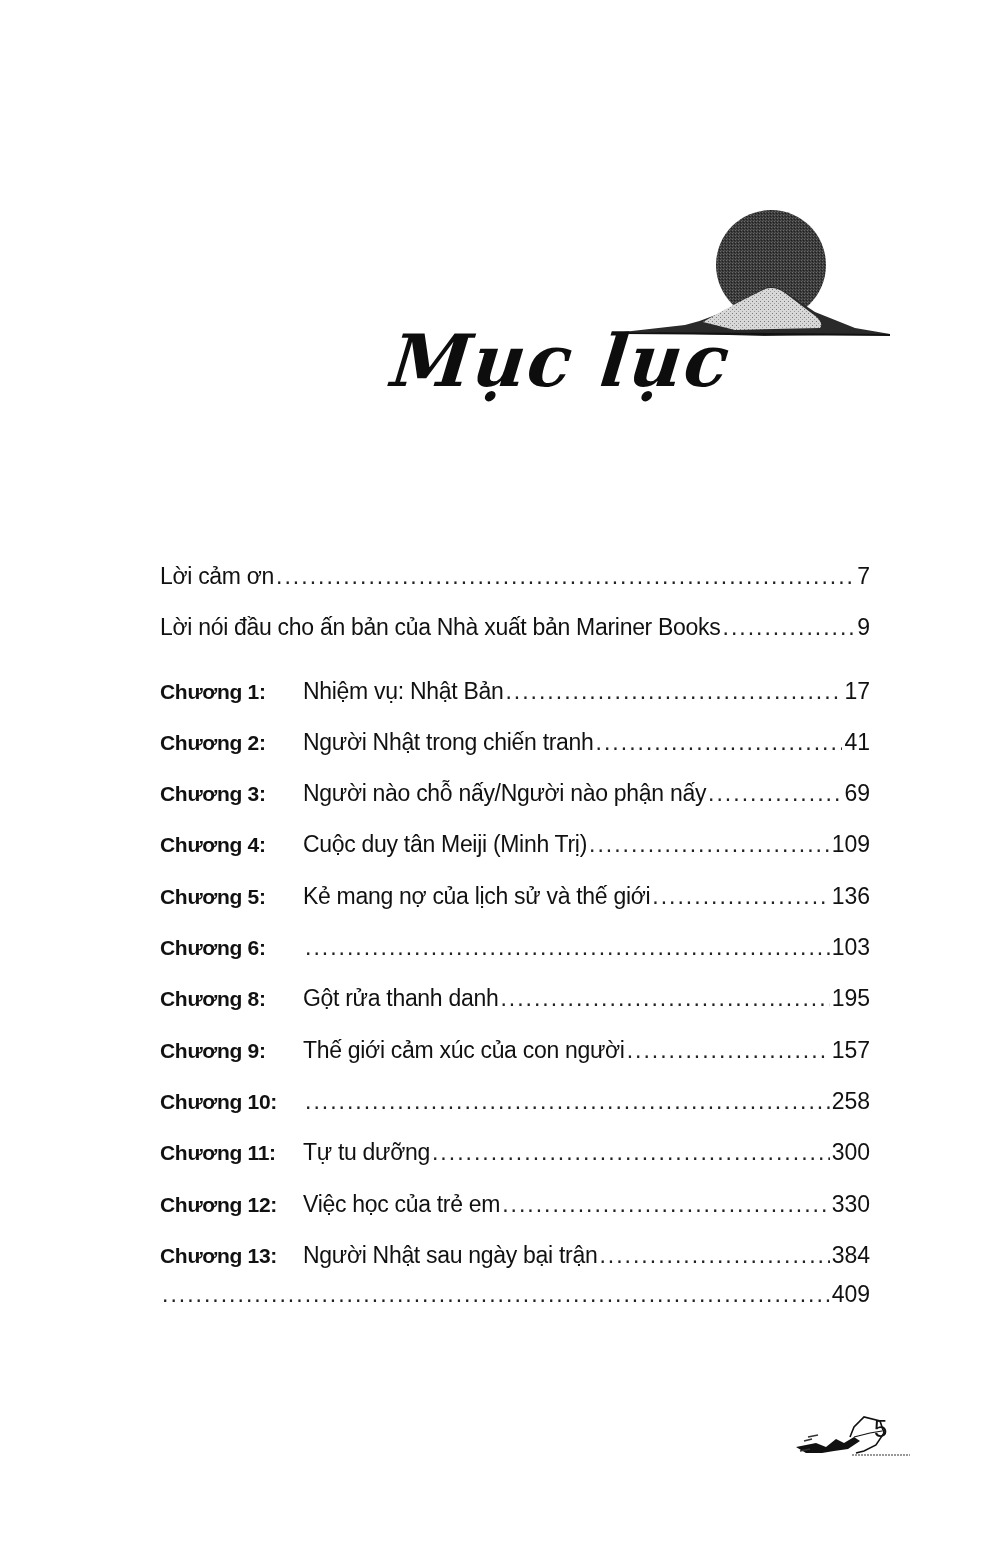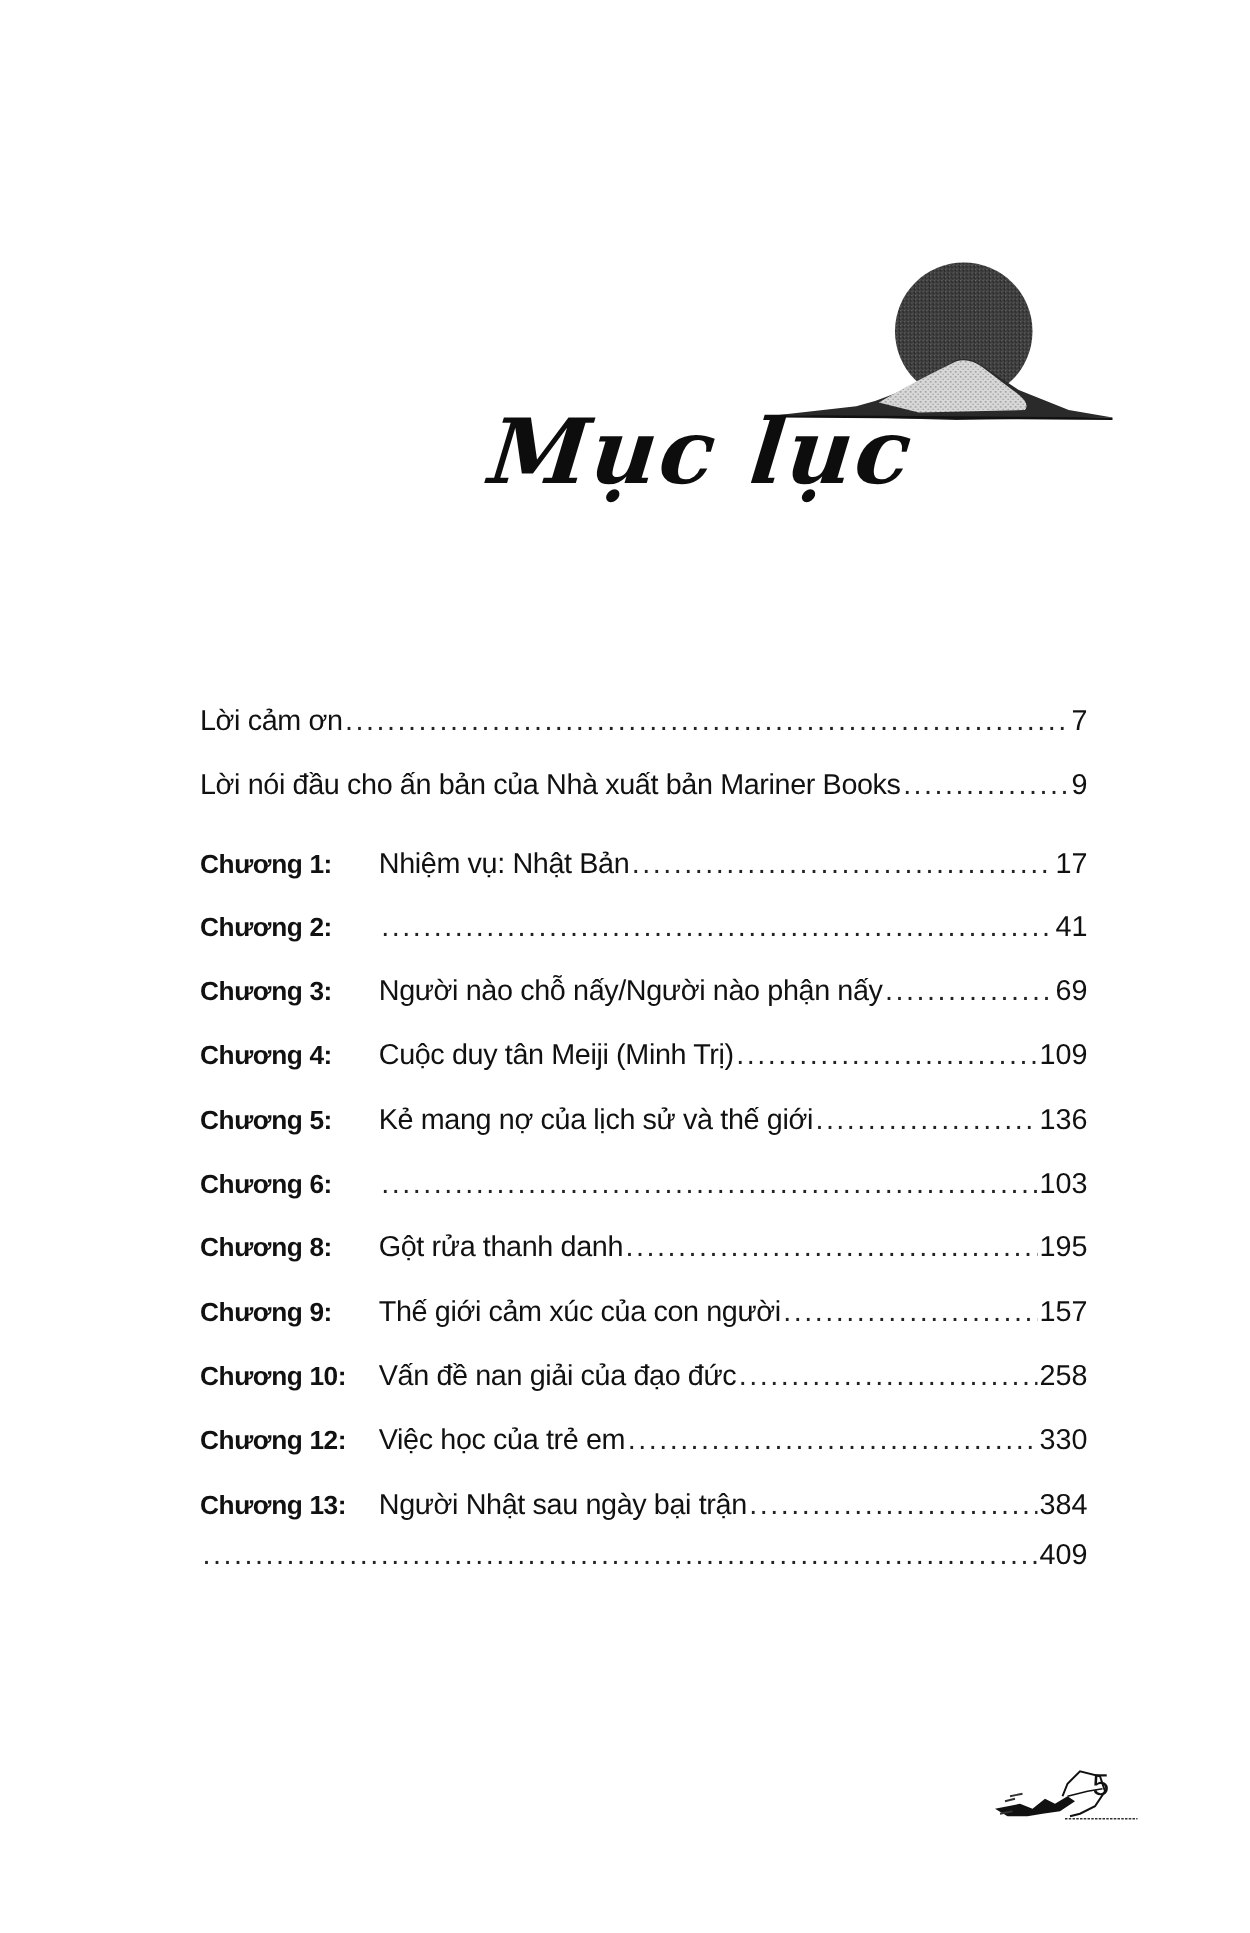--- a/index.html
+++ b/index.html
@@ -141,20 +141,21 @@
 
     <div class="toc-row">
       <span class="toc-chap">Chương 1:</span>
       <span class="toc-title">Nhiệm vụ: Nhật Bản</span>
       <span class="toc-dots"></span>
       <span class="toc-page">17</span>
     </div>
 
     <div class="toc-row">
       <span class="toc-chap">Chương 2:</span>
+      <span class="toc-title">Người Nhật trong chiến tranh</span>
       <span class="toc-dots"></span>
       <span class="toc-page">41</span>
     </div>
 
     <div class="toc-row">
       <span class="toc-chap">Chương 3:</span>
       <span class="toc-title">Người nào chỗ nấy/Người nào phận nấy</span>
       <span class="toc-dots"></span>
       <span class="toc-page">69</span>
     </div>
@@ -189,25 +190,30 @@
 
     <div class="toc-row">
       <span class="toc-chap">Chương 9:</span>
       <span class="toc-title">Thế giới cảm xúc của con người</span>
       <span class="toc-dots"></span>
       <span class="toc-page">157</span>
     </div>
 
     <div class="toc-row">
       <span class="toc-chap">Chương 10:</span>
-      <span class="toc-title">Vấn đề nan giải của đạo đức</span>
       <span class="toc-dots"></span>
       <span class="toc-page">258</span>
     </div>
 
+    <div class="toc-row">
+      <span class="toc-chap">Chương 11:</span>
+      <span class="toc-title">Tự tu dưỡng</span>
+      <span class="toc-dots"></span>
+      <span class="toc-page">300</span>
+    </div>
 
     <div class="toc-row">
       <span class="toc-chap">Chương 12:</span>
       <span class="toc-title">Việc học của trẻ em</span>
       <span class="toc-dots"></span>
       <span class="toc-page">330</span>
     </div>
 
     <div class="toc-row">
       <span class="toc-chap">Chương 13:</span>

